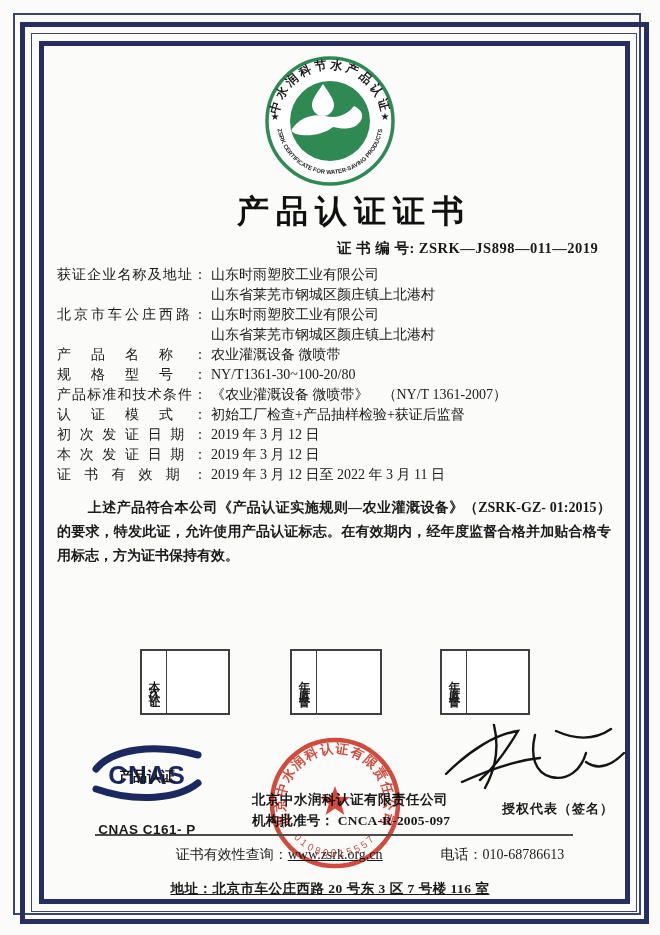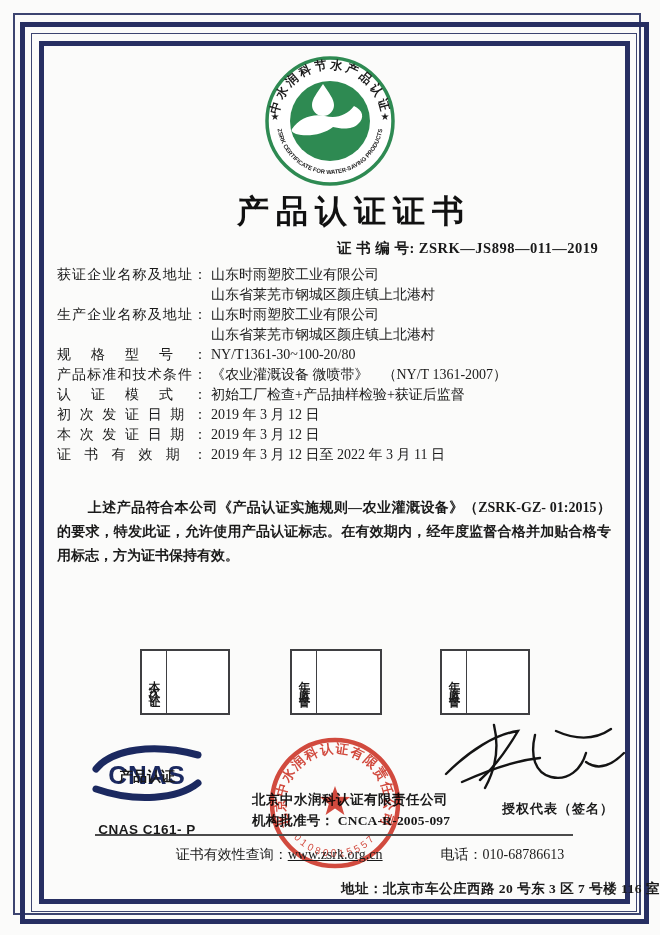--- a/index.html
+++ b/index.html
@@ -76,22 +76,22 @@
 
   
   .sepline{position:absolute;top:834px;left:95px;width:478px;border-top:2px solid #4b4b4b;}
   .footer1{
     position:absolute;top:846px;left:0;width:660px;text-align:center;
     font-size:14px;font-weight:normal;margin-left:40px;
   }
   .footer1 .url{text-decoration:underline;}
   .footer1 .gap{display:inline-block;width:58px;}
   .footer2{
-    position:absolute;top:880px;left:0;width:660px;text-align:right;
-    font-size:13.5px;font-weight:bold;letter-spacing:.5px;
+    position:absolute;top:880px;left:0;width:660px;text-align:center;
+    font-size:13.5px;font-weight:bold;letter-spacing:.5px;text-decoration:underline;
   }
 </style>
 </head>
 <body>
 
 <div class="frame f1"></div>
 <div class="frame f2"></div>
 <div class="frame f3"></div>
 <div class="frame f4"></div>
 
@@ -119,24 +119,30 @@
 
 <div class="fields">
   <div class="frow">
     <span class="flabel">获证企业名称及地址：</span>
     <span class="fvalue">
         <div>山东时雨塑胶工业有限公司</div>
         <div>山东省莱芜市钢城区颜庄镇上北港村</div>
       </span>
   </div>
   <div class="frow">
-    <span class="flabel">生产企业名称及地址：</span>
+    <span class="flabel">北京市车公庄西路：</span>
     <span class="fvalue">
         <div>山东时雨塑胶工业有限公司</div>
         <div>山东省莱芜市钢城区颜庄镇上北港村</div>
+      </span>
+  </div>
+  <div class="frow">
+    <span class="flabel">产品名称：</span>
+    <span class="fvalue">
+        <div>农业灌溉设备 微喷带</div>
       </span>
   </div>
   <div class="frow">
     <span class="flabel">规格型号：</span>
     <span class="fvalue">
         <div>NY/T1361-30~100-20/80</div>
       </span>
   </div>
   <div class="frow">
     <span class="flabel">产品标准和技术条件：</span>

